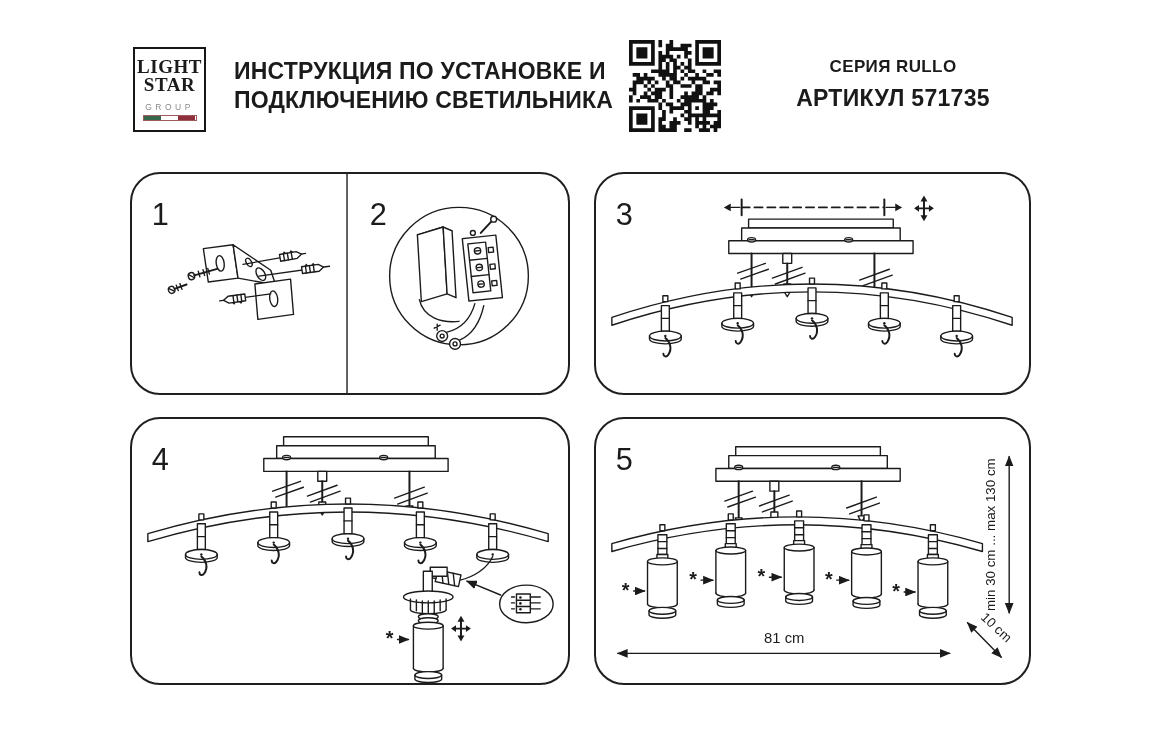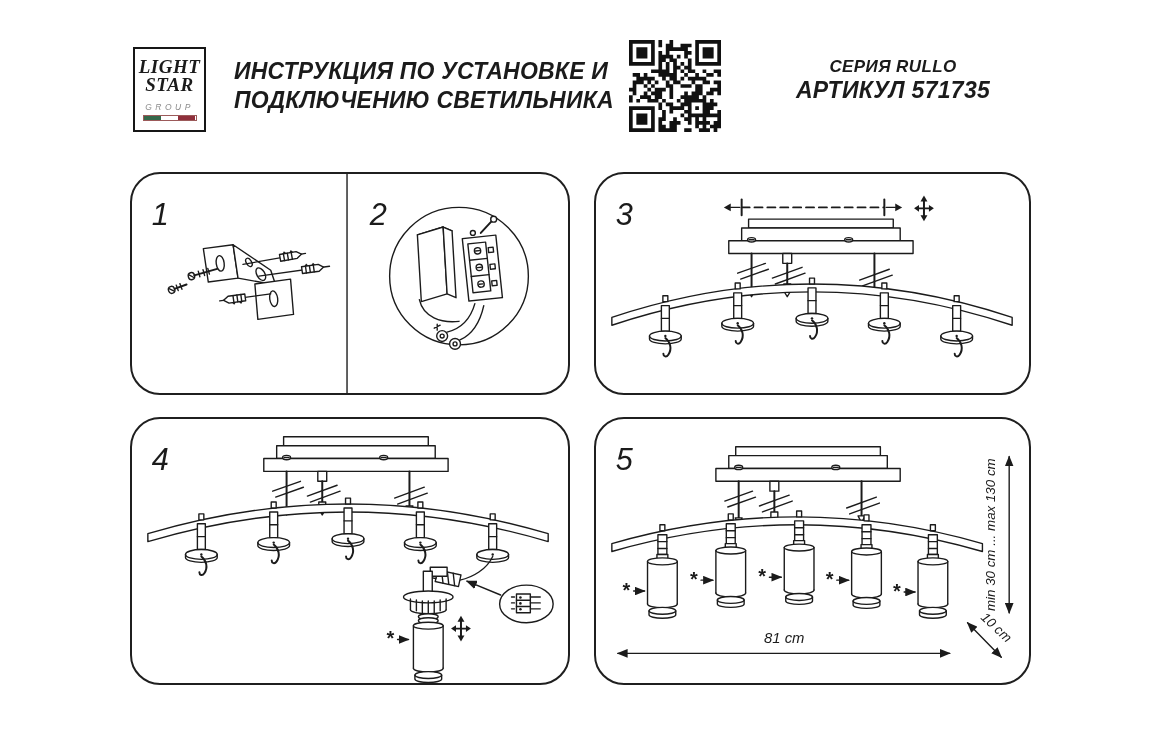--- a/index.html
+++ b/index.html
@@ -1,31 +1,31 @@
 <!DOCTYPE html>
 <html><head>
 <meta charset="utf-8">
 <style>
   html,body{margin:0;padding:0;background:#fff;}
   .page{position:relative;width:1050px;height:750px;background:#fff;overflow:hidden;
-        font-family:"Liberation Sans",sans-serif;color:#1b1b1b;font-style:italic;}
+        font-family:"Liberation Sans",sans-serif;color:#1b1b1b;}
   
   .logo{position:absolute;left:133px;top:47px;width:73px;height:85px;border:2px solid #161616;
         box-sizing:border-box;display:flex;flex-direction:column;align-items:center;justify-content:center;}
   .logo .l1,.logo .l2{font-family:"Liberation Serif",serif;font-weight:bold;font-size:19px;line-height:18px;letter-spacing:.5px;}
   .logo .l3{font-size:8.5px;letter-spacing:3.5px;color:#8c8c8c;margin-top:8px;}
   .flag{width:54px;height:6px;margin-top:3px;display:flex;border:1px solid #9c5a5a;box-sizing:border-box;}
   .flag .g{flex:1;background:#35684a;}
   .flag .w{flex:1;background:#ffffff;}
   .flag .r{flex:1;background:#8f2f3b;}
   .title{position:absolute;left:234px;top:57px;font-size:23px;font-weight:bold;line-height:29px;letter-spacing:.2px;}
   .qr{position:absolute;left:629px;top:40px;width:92px;height:92px;}
   .artblock{position:absolute;left:778px;top:57px;width:230px;text-align:center;}
   .series{font-size:17px;font-weight:bold;letter-spacing:.4px;}
-  .article{font-size:23px;font-weight:bold;letter-spacing:.3px;}
+  .article{font-size:23px;font-weight:bold;margin-top:8px;letter-spacing:.3px;}
   
   .panel{position:absolute;border:2px solid #1f1f1f;border-radius:30px;box-sizing:border-box;background:#fff;}
   .pA{left:130px;top:172px;width:440px;height:223px;}
   .pB{left:594px;top:172px;width:437px;height:223px;}
   .pC{left:130px;top:417px;width:440px;height:268px;}
   .pD{left:594px;top:417px;width:437px;height:268px;}
   .panel svg{position:absolute;left:0;top:0;width:100%;height:100%;}
   .footnote{position:absolute;left:127px;top:704px;font-size:18px;letter-spacing:.1px;}
   
   .ln{stroke:#1b1b1b;fill:none;stroke-width:1.4;stroke-linecap:round;stroke-linejoin:round;}

